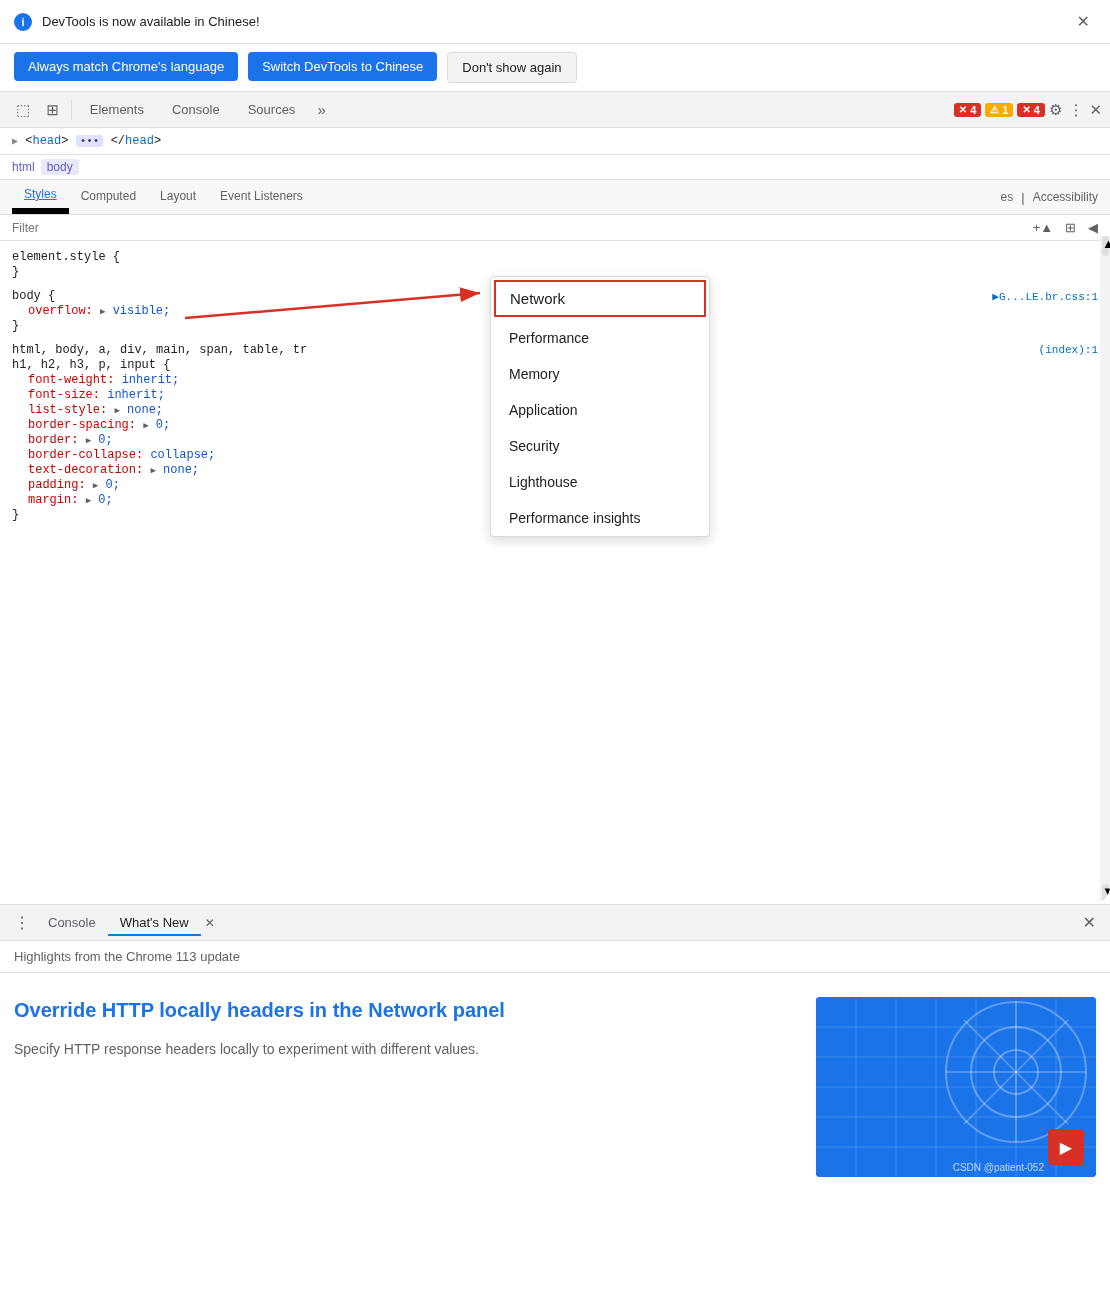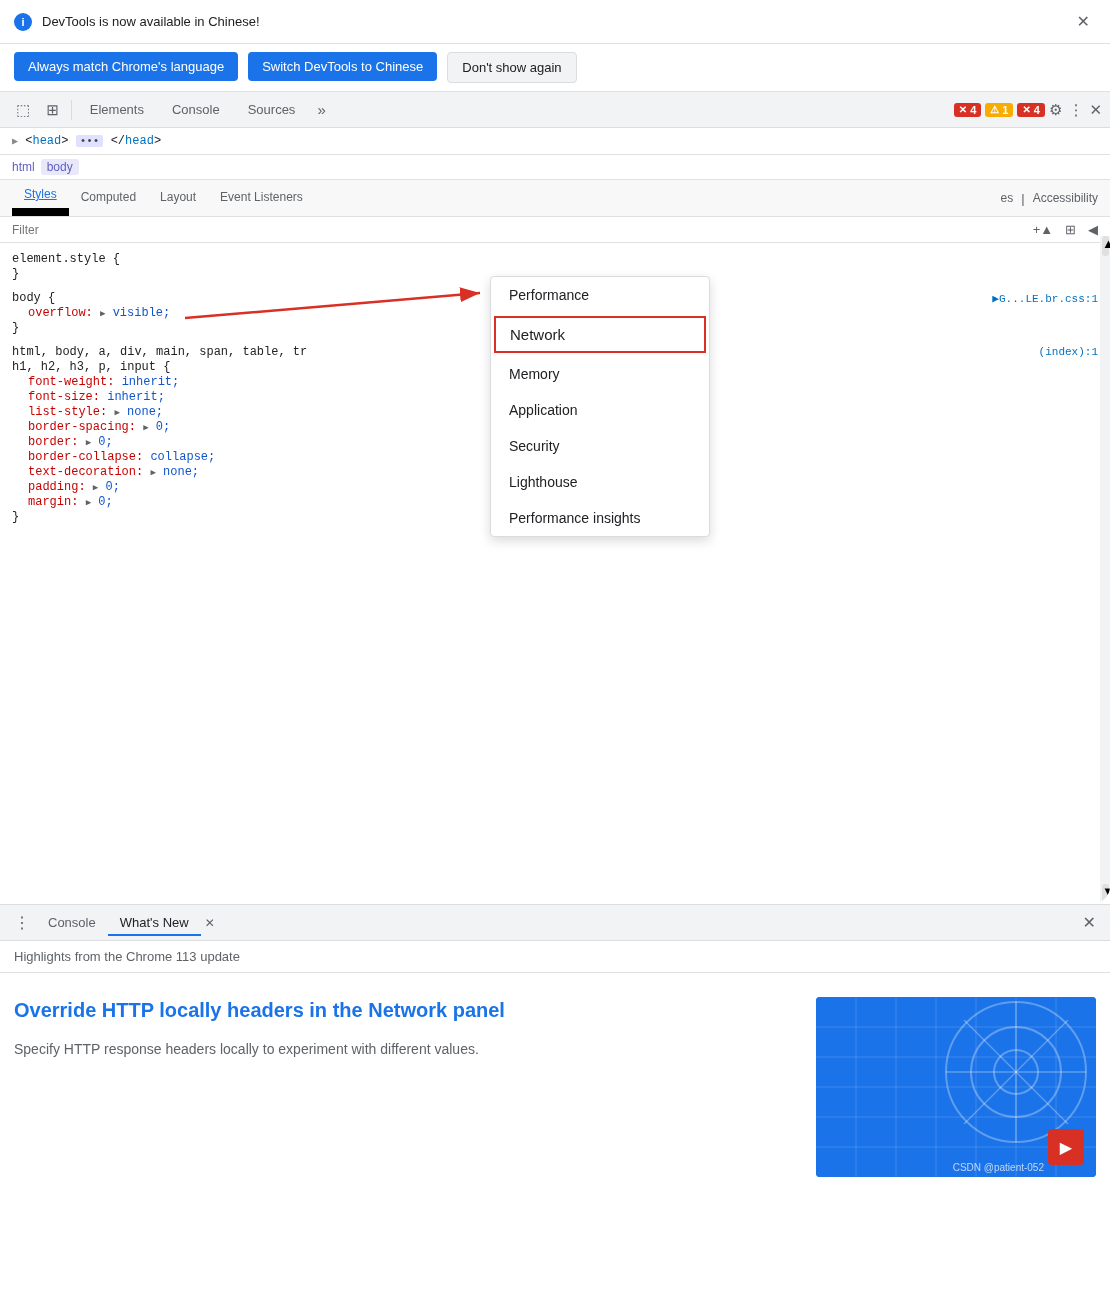--- a/index.html
+++ b/index.html
@@ -191,21 +191,21 @@
     }
     .style-tab {
       padding: 7px 12px;
       font-size: 12px;
       color: #5f6368;
       cursor: pointer;
       border-bottom: 2px solid transparent;
     }
     .style-tab.active {
       color: #1a73e8;
-      border-bottom: 8px solid #000000;
+      border-bottom: 6px solid #000000;
       text-decoration: underline;
     }
     .style-tabs .spacer { flex: 1; }
     .style-tabs .accessibility-label {
       font-size: 12px;
       color: #5f6368;
       padding: 7px 0;
     }
 
     
@@ -565,22 +565,22 @@
     <svg class="arrow-svg" width="310" height="80" style="position:absolute; top:140px; left:185px;">
       <defs>
         <marker id="arrowhead" markerWidth="8" markerHeight="6" refX="8" refY="3" orient="auto">
           <polygon points="0 0, 8 3, 0 6" fill="#d93025"></polygon>
         </marker>
       </defs>
       <line x1="0" y1="50" x2="295" y2="25" stroke="#d93025" stroke-width="2.5" marker-end="url(#arrowhead)"></line>
     </svg>
 
     <div class="dropdown-menu">
+      <div class="menu-item selected" style="border: 2px solid #d93025; margin: 3px; padding: 8px 14px; font-size:15px; font-weight:500;">Network</div>
       <div class="menu-item">Performance</div>
-      <div class="menu-item selected" style="border: 2px solid #d93025; margin: 3px; padding: 8px 14px; font-size:15px; font-weight:500;">Network</div>
       <div class="menu-item">Memory</div>
       <div class="menu-item">Application</div>
       <div class="menu-item">Security</div>
       <div class="menu-item">Lighthouse</div>
       <div class="menu-item">Performance insights</div>
     </div>
   </div>
 </div>
 
 <div class="bottom-area">

